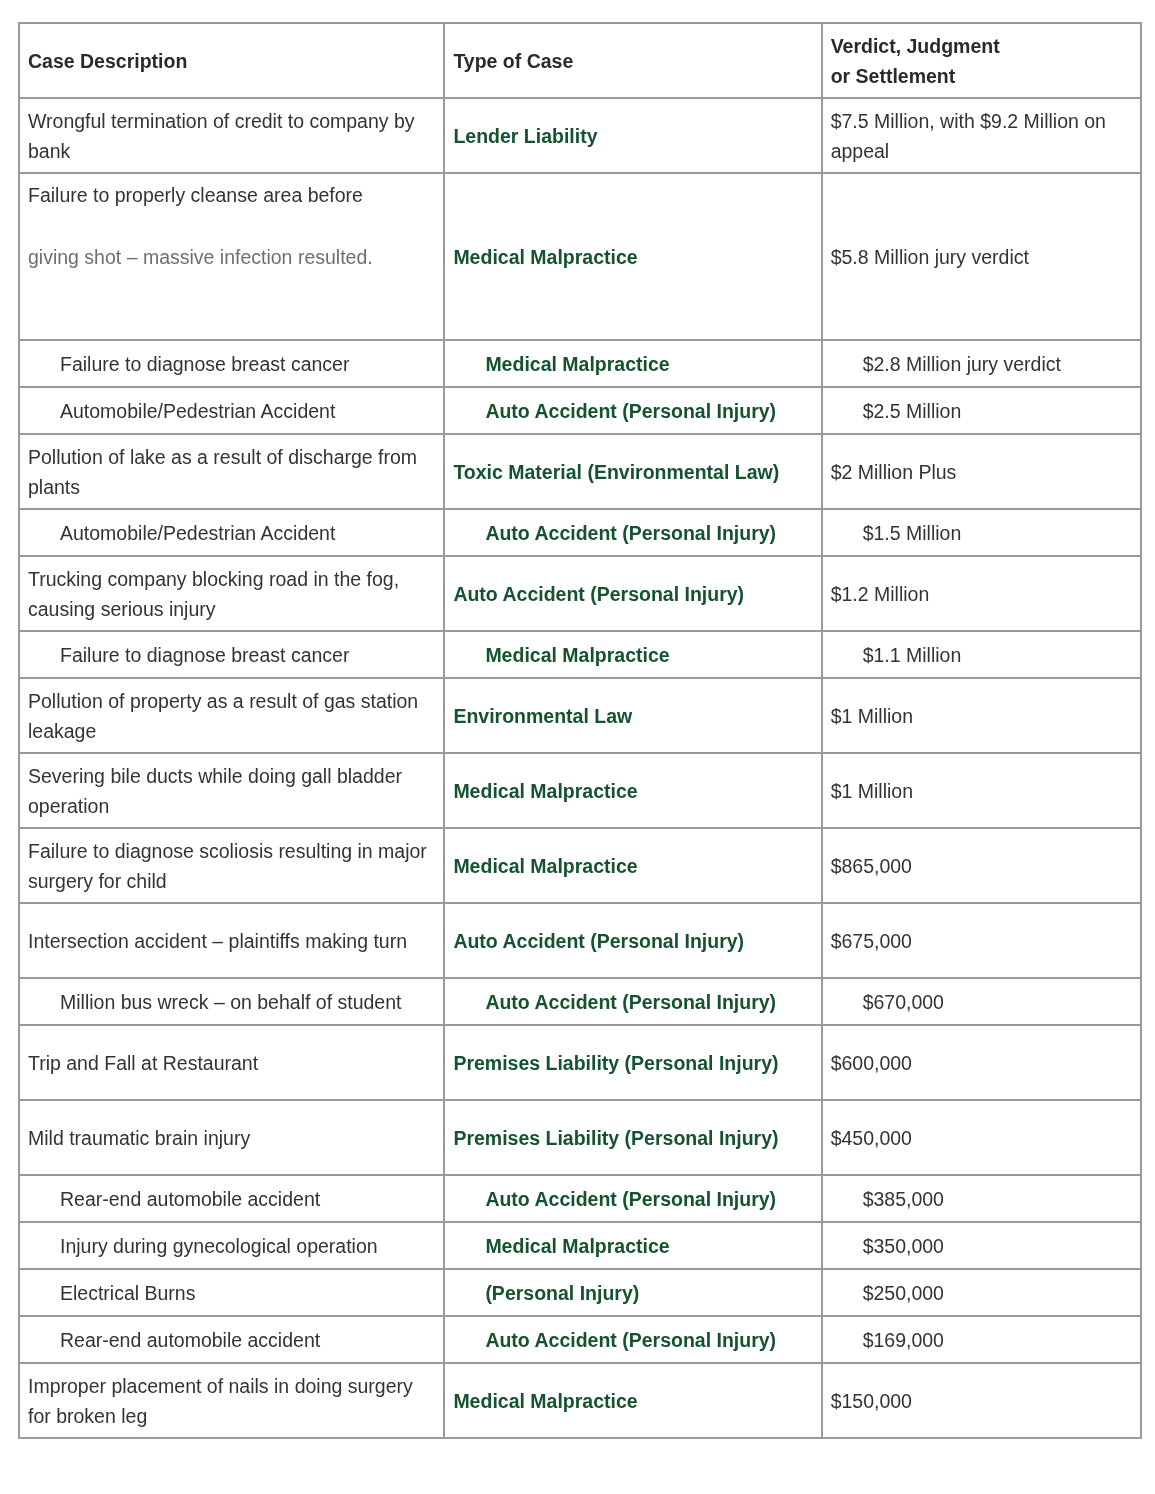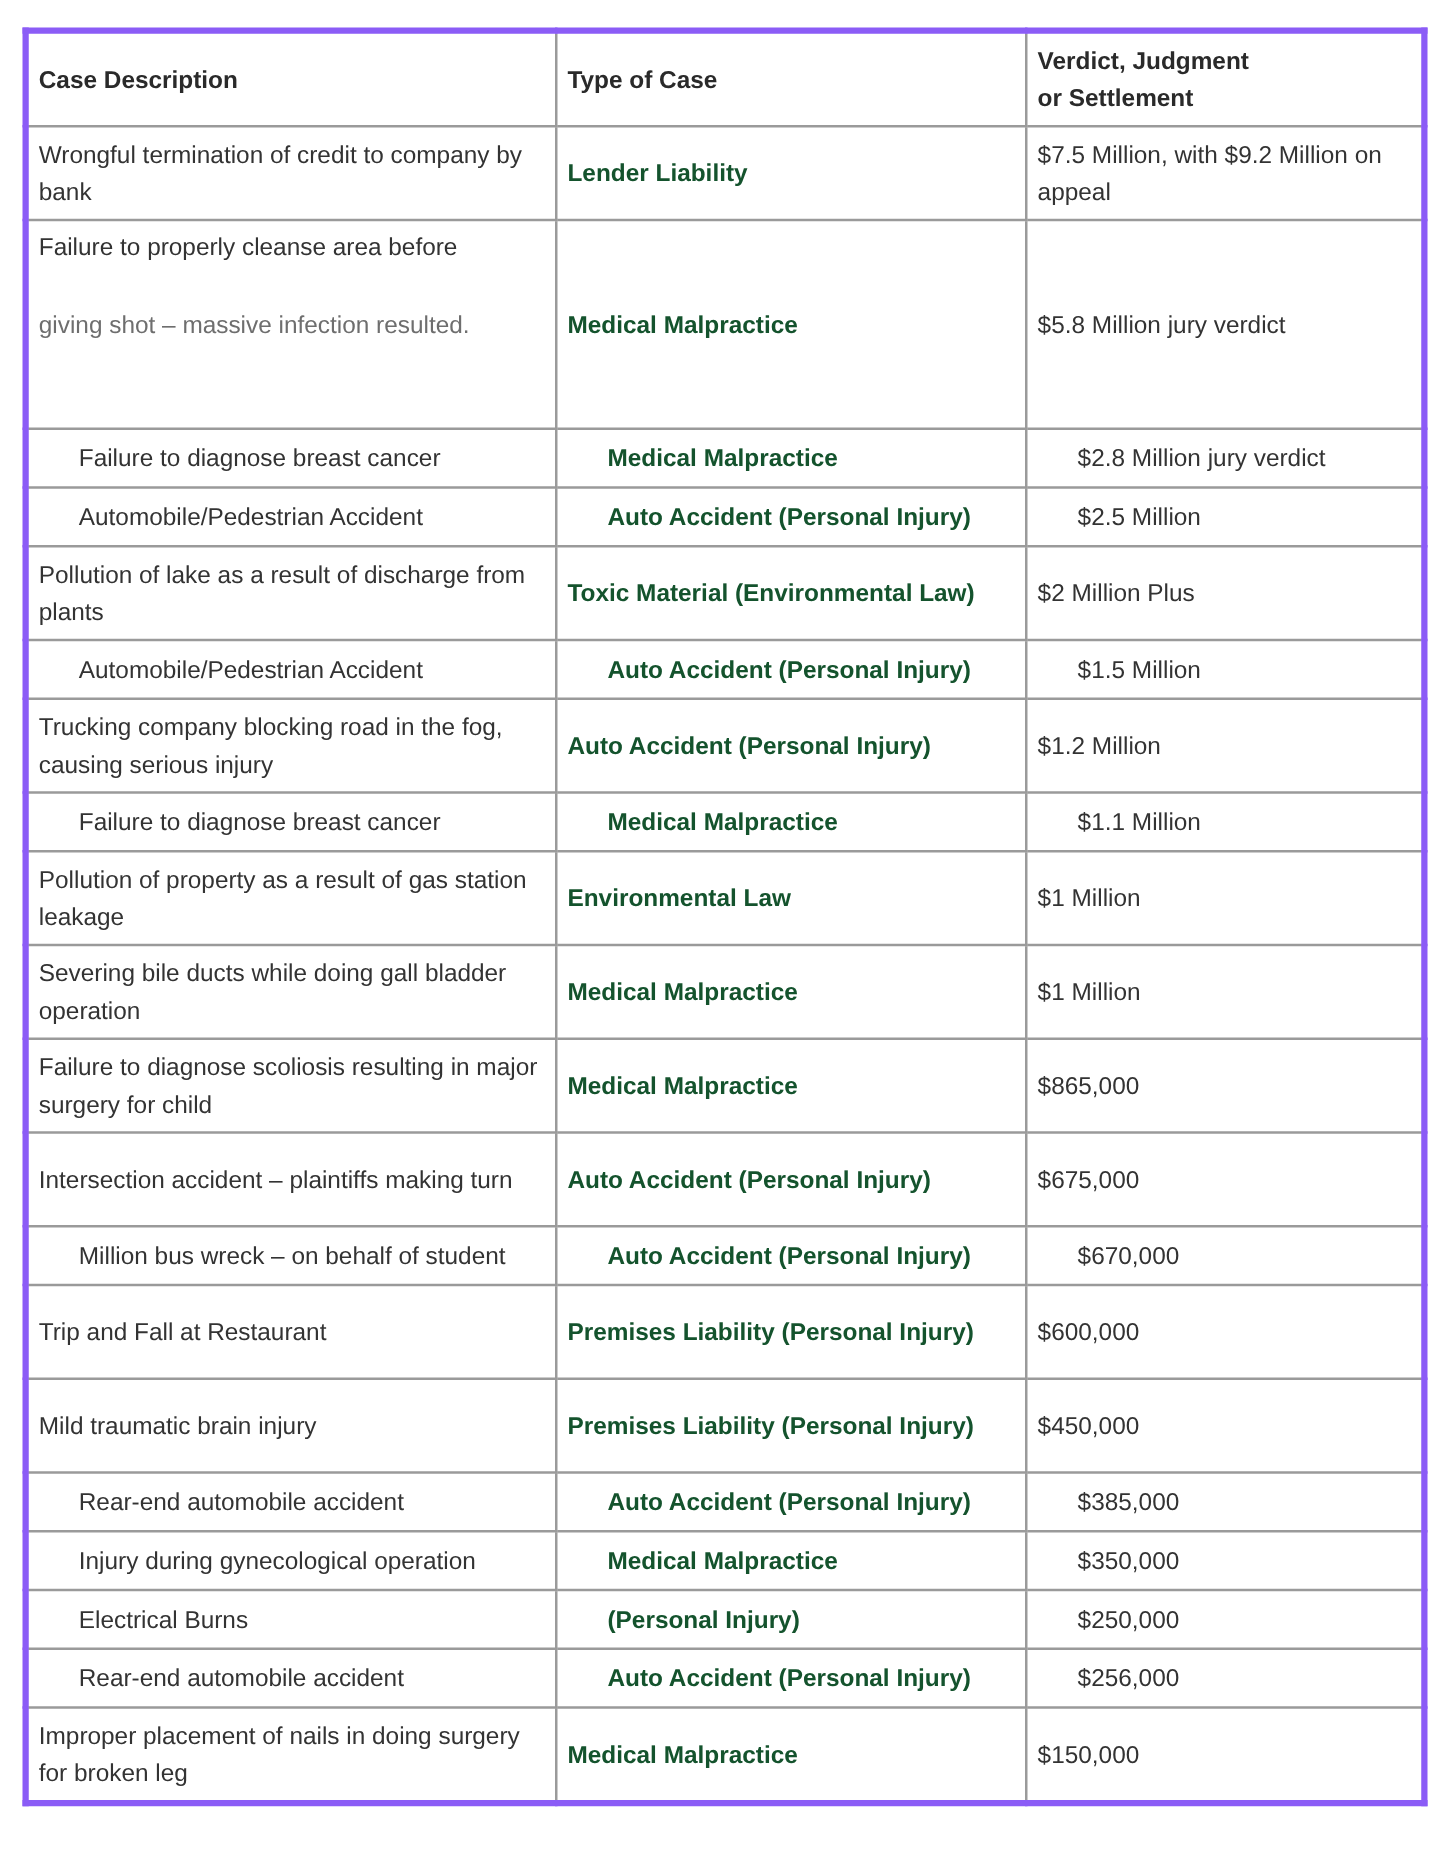--- a/index.html
+++ b/index.html
@@ -1,21 +1,21 @@
 <!DOCTYPE html>
 <html><head>
 <meta charset="utf-8">
 <style>
   html, body { margin: 0; padding: 0; background: #ffffff; }
   body { width: 1155px; height: 1494px; position: relative; font-family: "Liberation Sans", sans-serif; }
   table.cases {
     position: absolute; left: 18px; top: 22px;
     width: 1124px;
     border-collapse: collapse;
-    border: 5px solid #8b5cf6;
+    border: 2px solid #8b5cf6;
     font-size: 19.5px;
     line-height: 30px;
   }
   table.cases td, table.cases th {
     border: 2px solid #9a9a9a;
     padding: 6px 8px;
     vertical-align: middle;
     text-align: left;
   }
   col.c1 { width: 426px; }
@@ -139,21 +139,21 @@
       <td class="amount">$350,000</td>
     </tr>
     <tr class="one">
       <td class="desc">Electrical Burns</td>
       <td class="type">(Personal Injury)</td>
       <td class="amount">$250,000</td>
     </tr>
     <tr class="one">
       <td class="desc">Rear-end automobile accident</td>
       <td class="type">Auto Accident (Personal Injury)</td>
-      <td class="amount">$256,000</td>
+      <td class="amount">$169,000</td>
     </tr>
     <tr class="two">
       <td class="desc">Improper placement of nails in doing surgery for broken leg</td>
       <td class="type">Medical Malpractice</td>
       <td class="amount">$150,000</td>
     </tr>
   </tbody>
 </table>
 
 </body></html>

